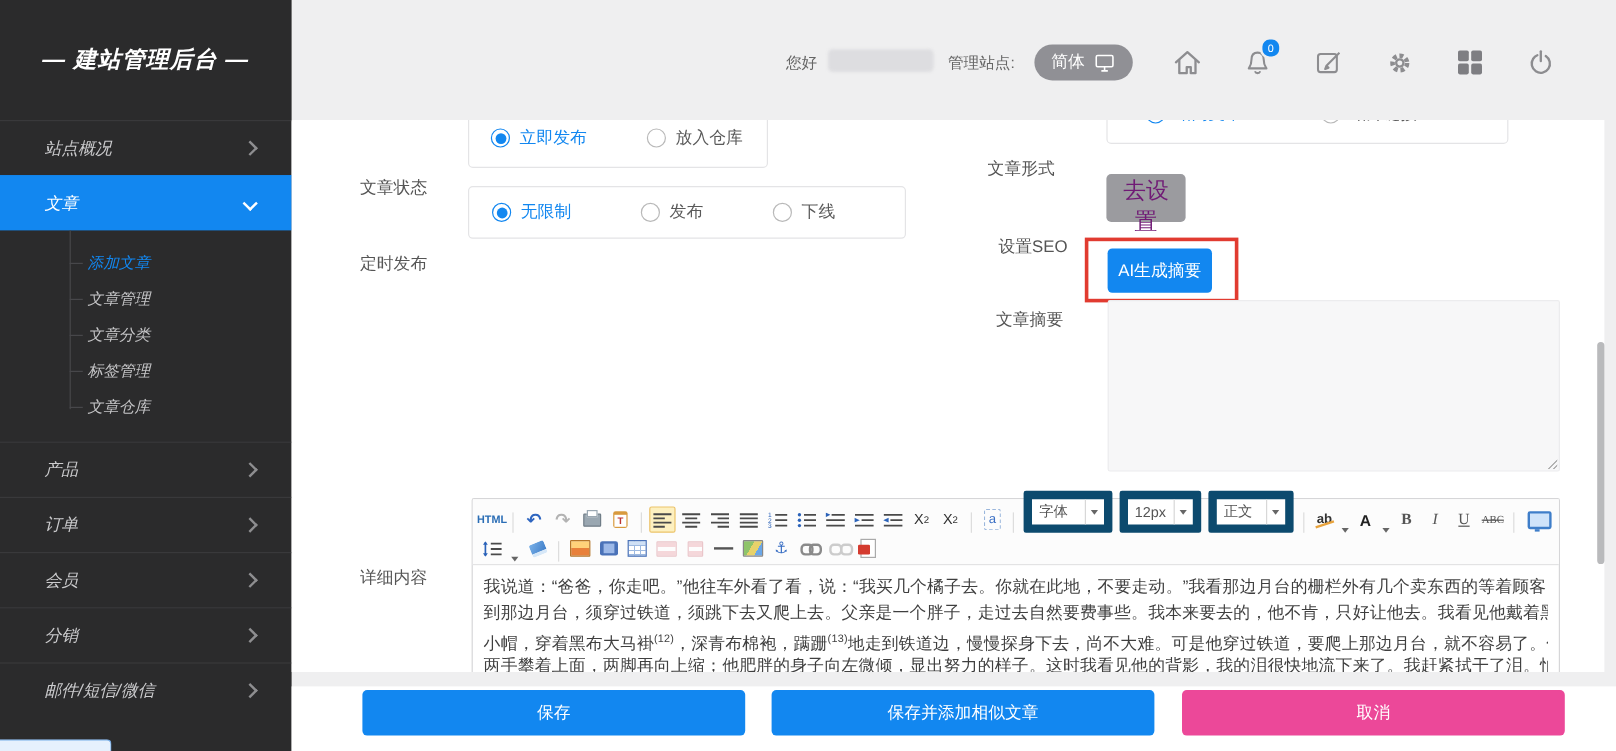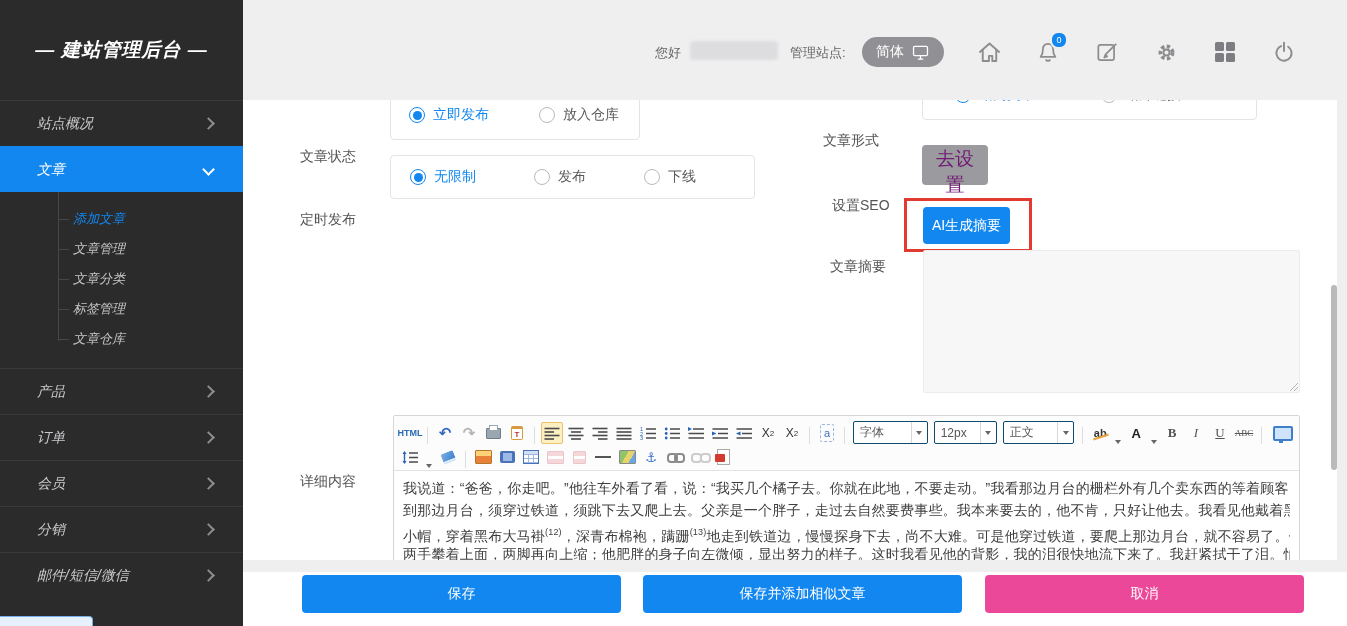--- a/index.html
+++ b/index.html
@@ -70,21 +70,21 @@
   .t-undo{color:#2f66c0;font-size:15px;font-weight:bold;}
   .t-redo{color:#b3b3b3;font-size:15px;font-weight:bold;}
   .ic-print{width:13px;height:9px;background:#9aa7b1;border:1px solid #707d87;border-radius:1px;position:relative;}
   .ic-print::before{content:"";position:absolute;top:-4px;left:2px;right:2px;height:4px;background:#fff;border:1px solid #9aa7b1;}
   .ic-paste{width:12px;height:14px;background:#d89a3e;border-radius:2px;position:relative;}
   .ic-paste::after{content:"T";position:absolute;inset:3px 1px 1px 1px;background:#fff;color:#b33;
                    font-size:8px;font-weight:bold;display:flex;align-items:center;justify-content:center;}
   .t-sub,.t-sup{font-size:12px;color:#333;}
   .t-sub sub,.t-sup sup{font-size:8px;}
   .ic-a{border:1px dashed #9ab6dc;color:#3a6fc4;font-size:11px;padding:0 3px;border-radius:2px;height:16px;line-height:16px;}
-  .sel-box{display:flex;align-items:center;height:21px;border:1px solid #0c4a6e;background:#fff;border-radius:2px;
+  .sel-box{display:flex;align-items:center;height:21px;border:7px solid #0c4a6e;background:#fff;border-radius:2px;
            margin:0 2px;cursor:pointer;}
   .sel-lbl{flex:1;padding:0 6px;font-size:12px;color:#555;text-align:left;white-space:nowrap;}
   .sel-arr{width:15px;align-self:stretch;border-left:1px solid #d8d8d8;display:flex;align-items:center;justify-content:center;}
   .tri{width:0;height:0;border-left:3.5px solid transparent;border-right:3.5px solid transparent;border-top:4px solid #666;}
   .t-ab{font-size:11px;font-weight:bold;color:#333;position:relative;}
   .t-ab::after{content:"";position:absolute;left:-1px;bottom:1px;width:16px;height:2px;background:#e8a33d;transform:rotate(-18deg);}
   .t-A{font-size:13px;color:#222;font-weight:bold;}
   .t-B{font-weight:bold;font-size:13px;font-family:"Liberation Serif","DejaVu Serif",serif;}
   .t-I{font-style:italic;font-size:13px;font-family:"Liberation Serif","DejaVu Serif",serif;}
   .t-U{text-decoration:underline;font-size:13px;font-family:"Liberation Serif","DejaVu Serif",serif;}

